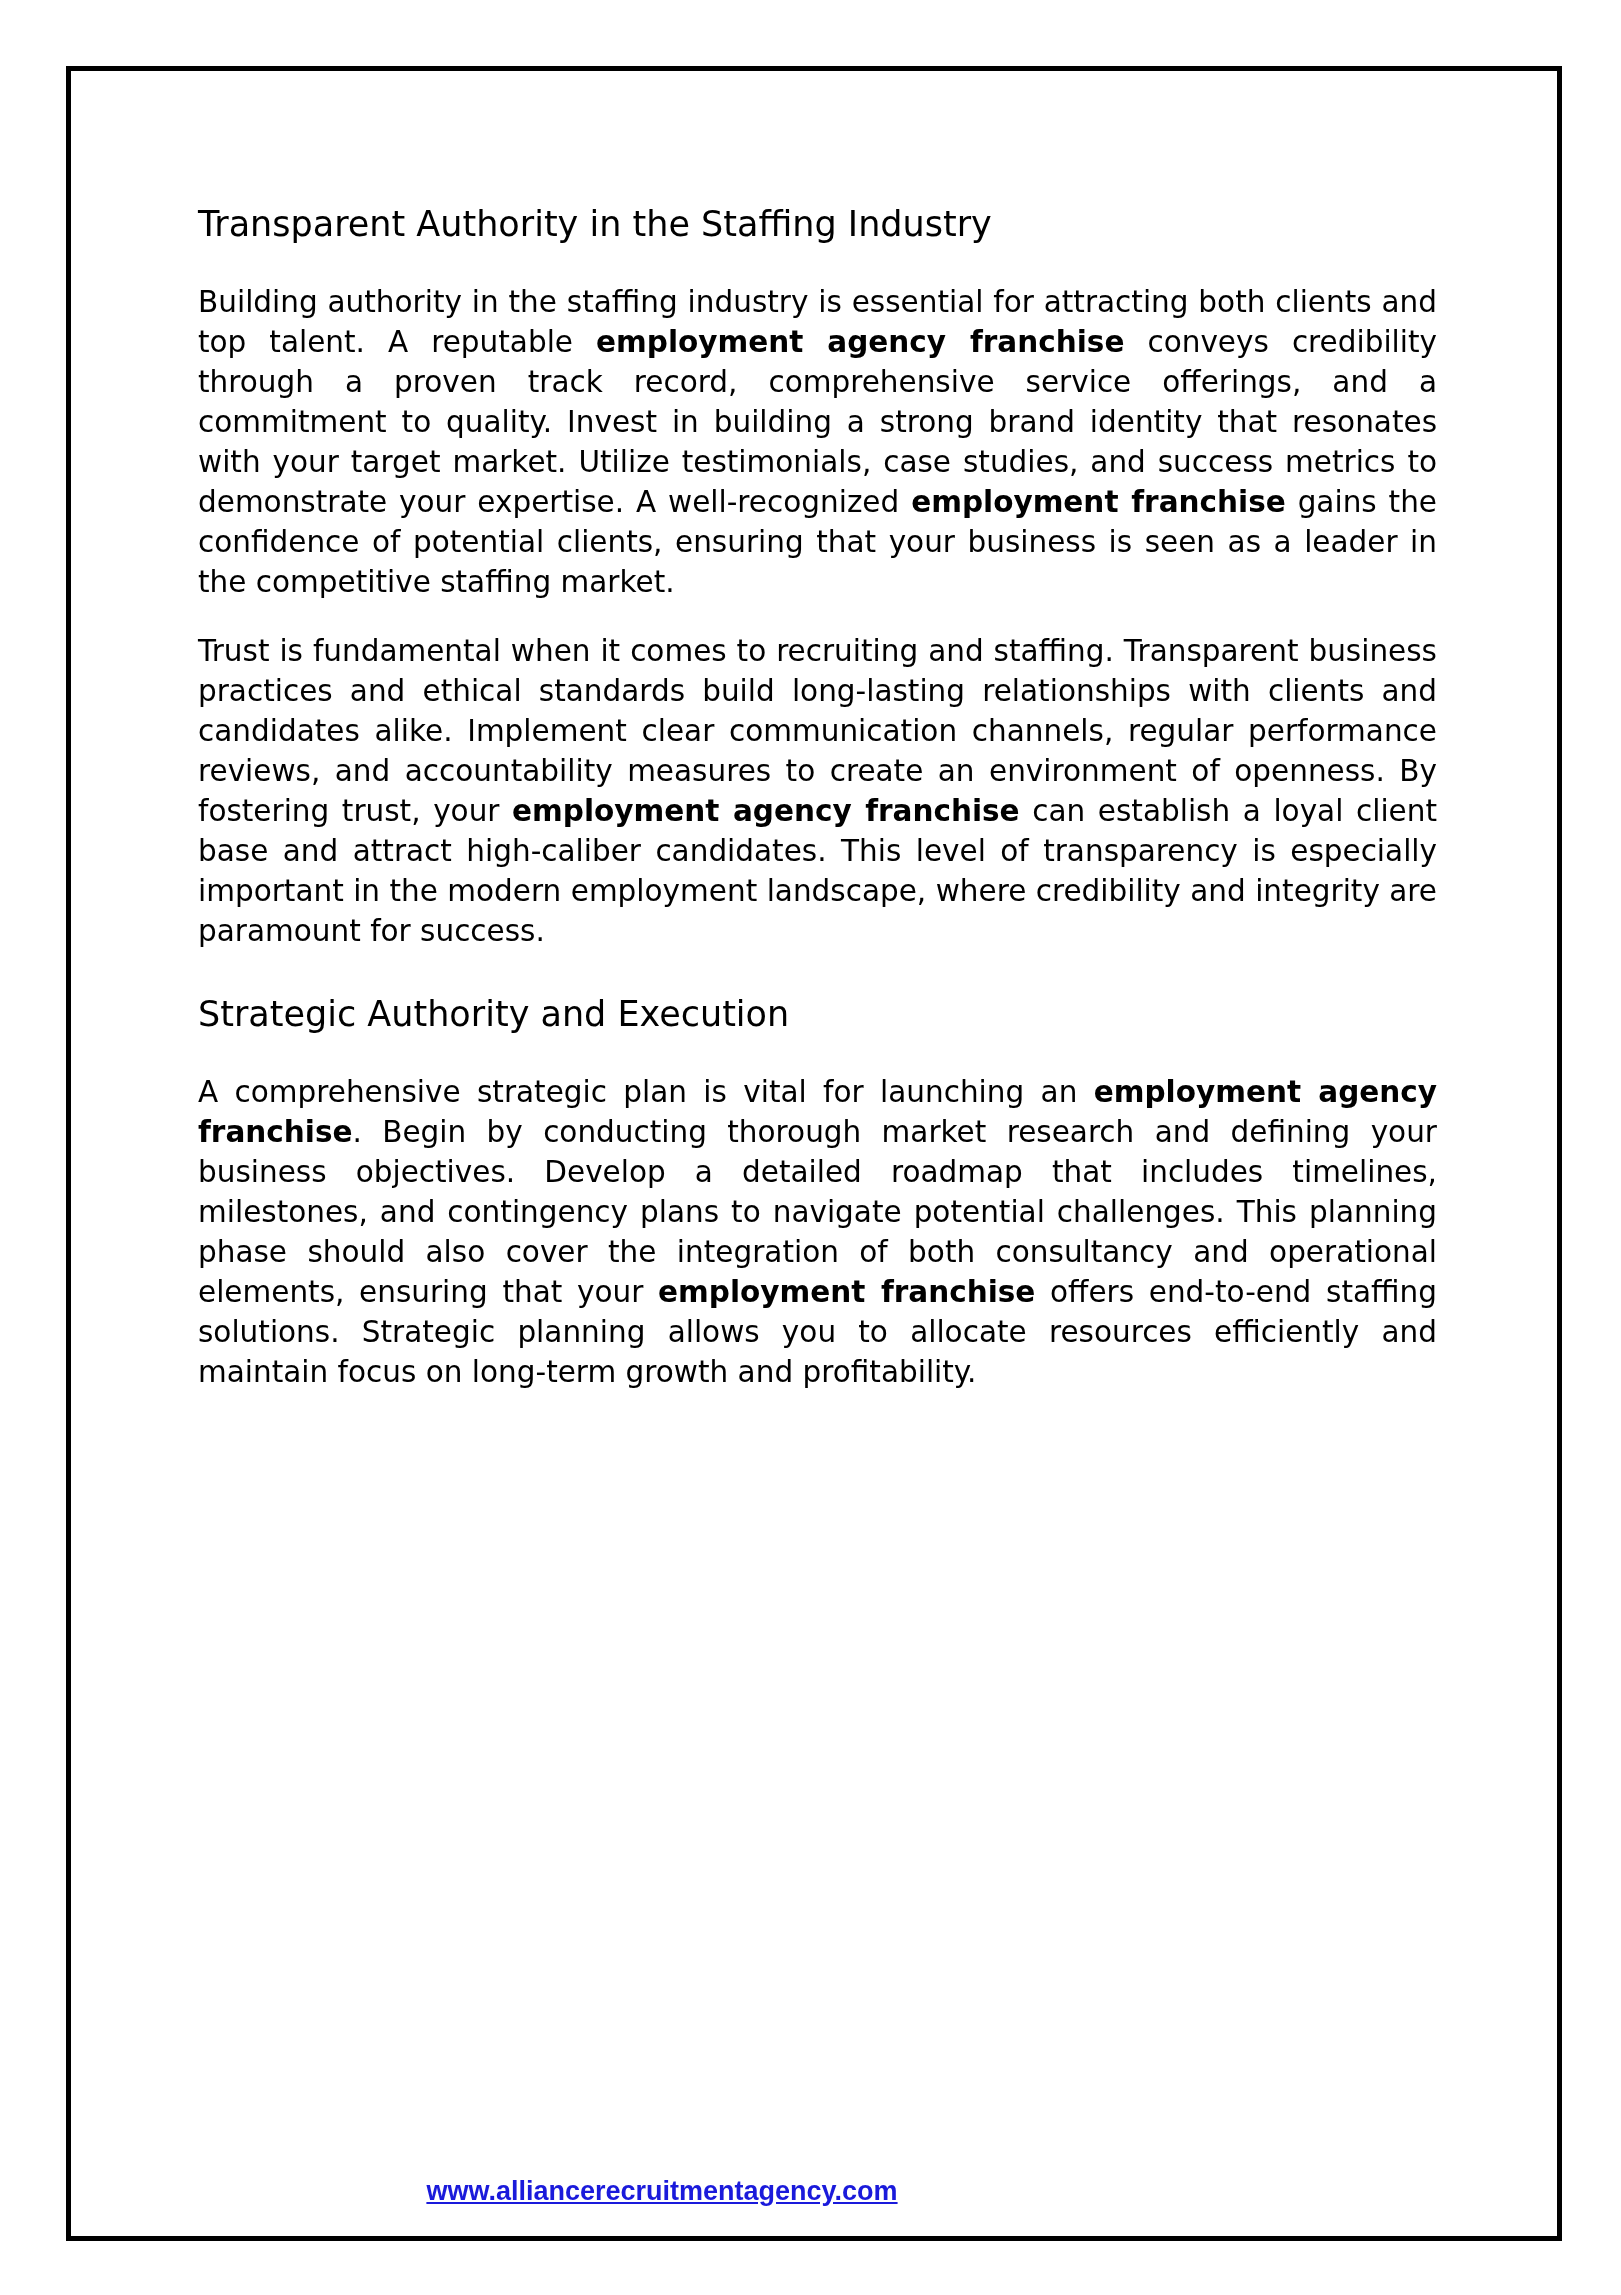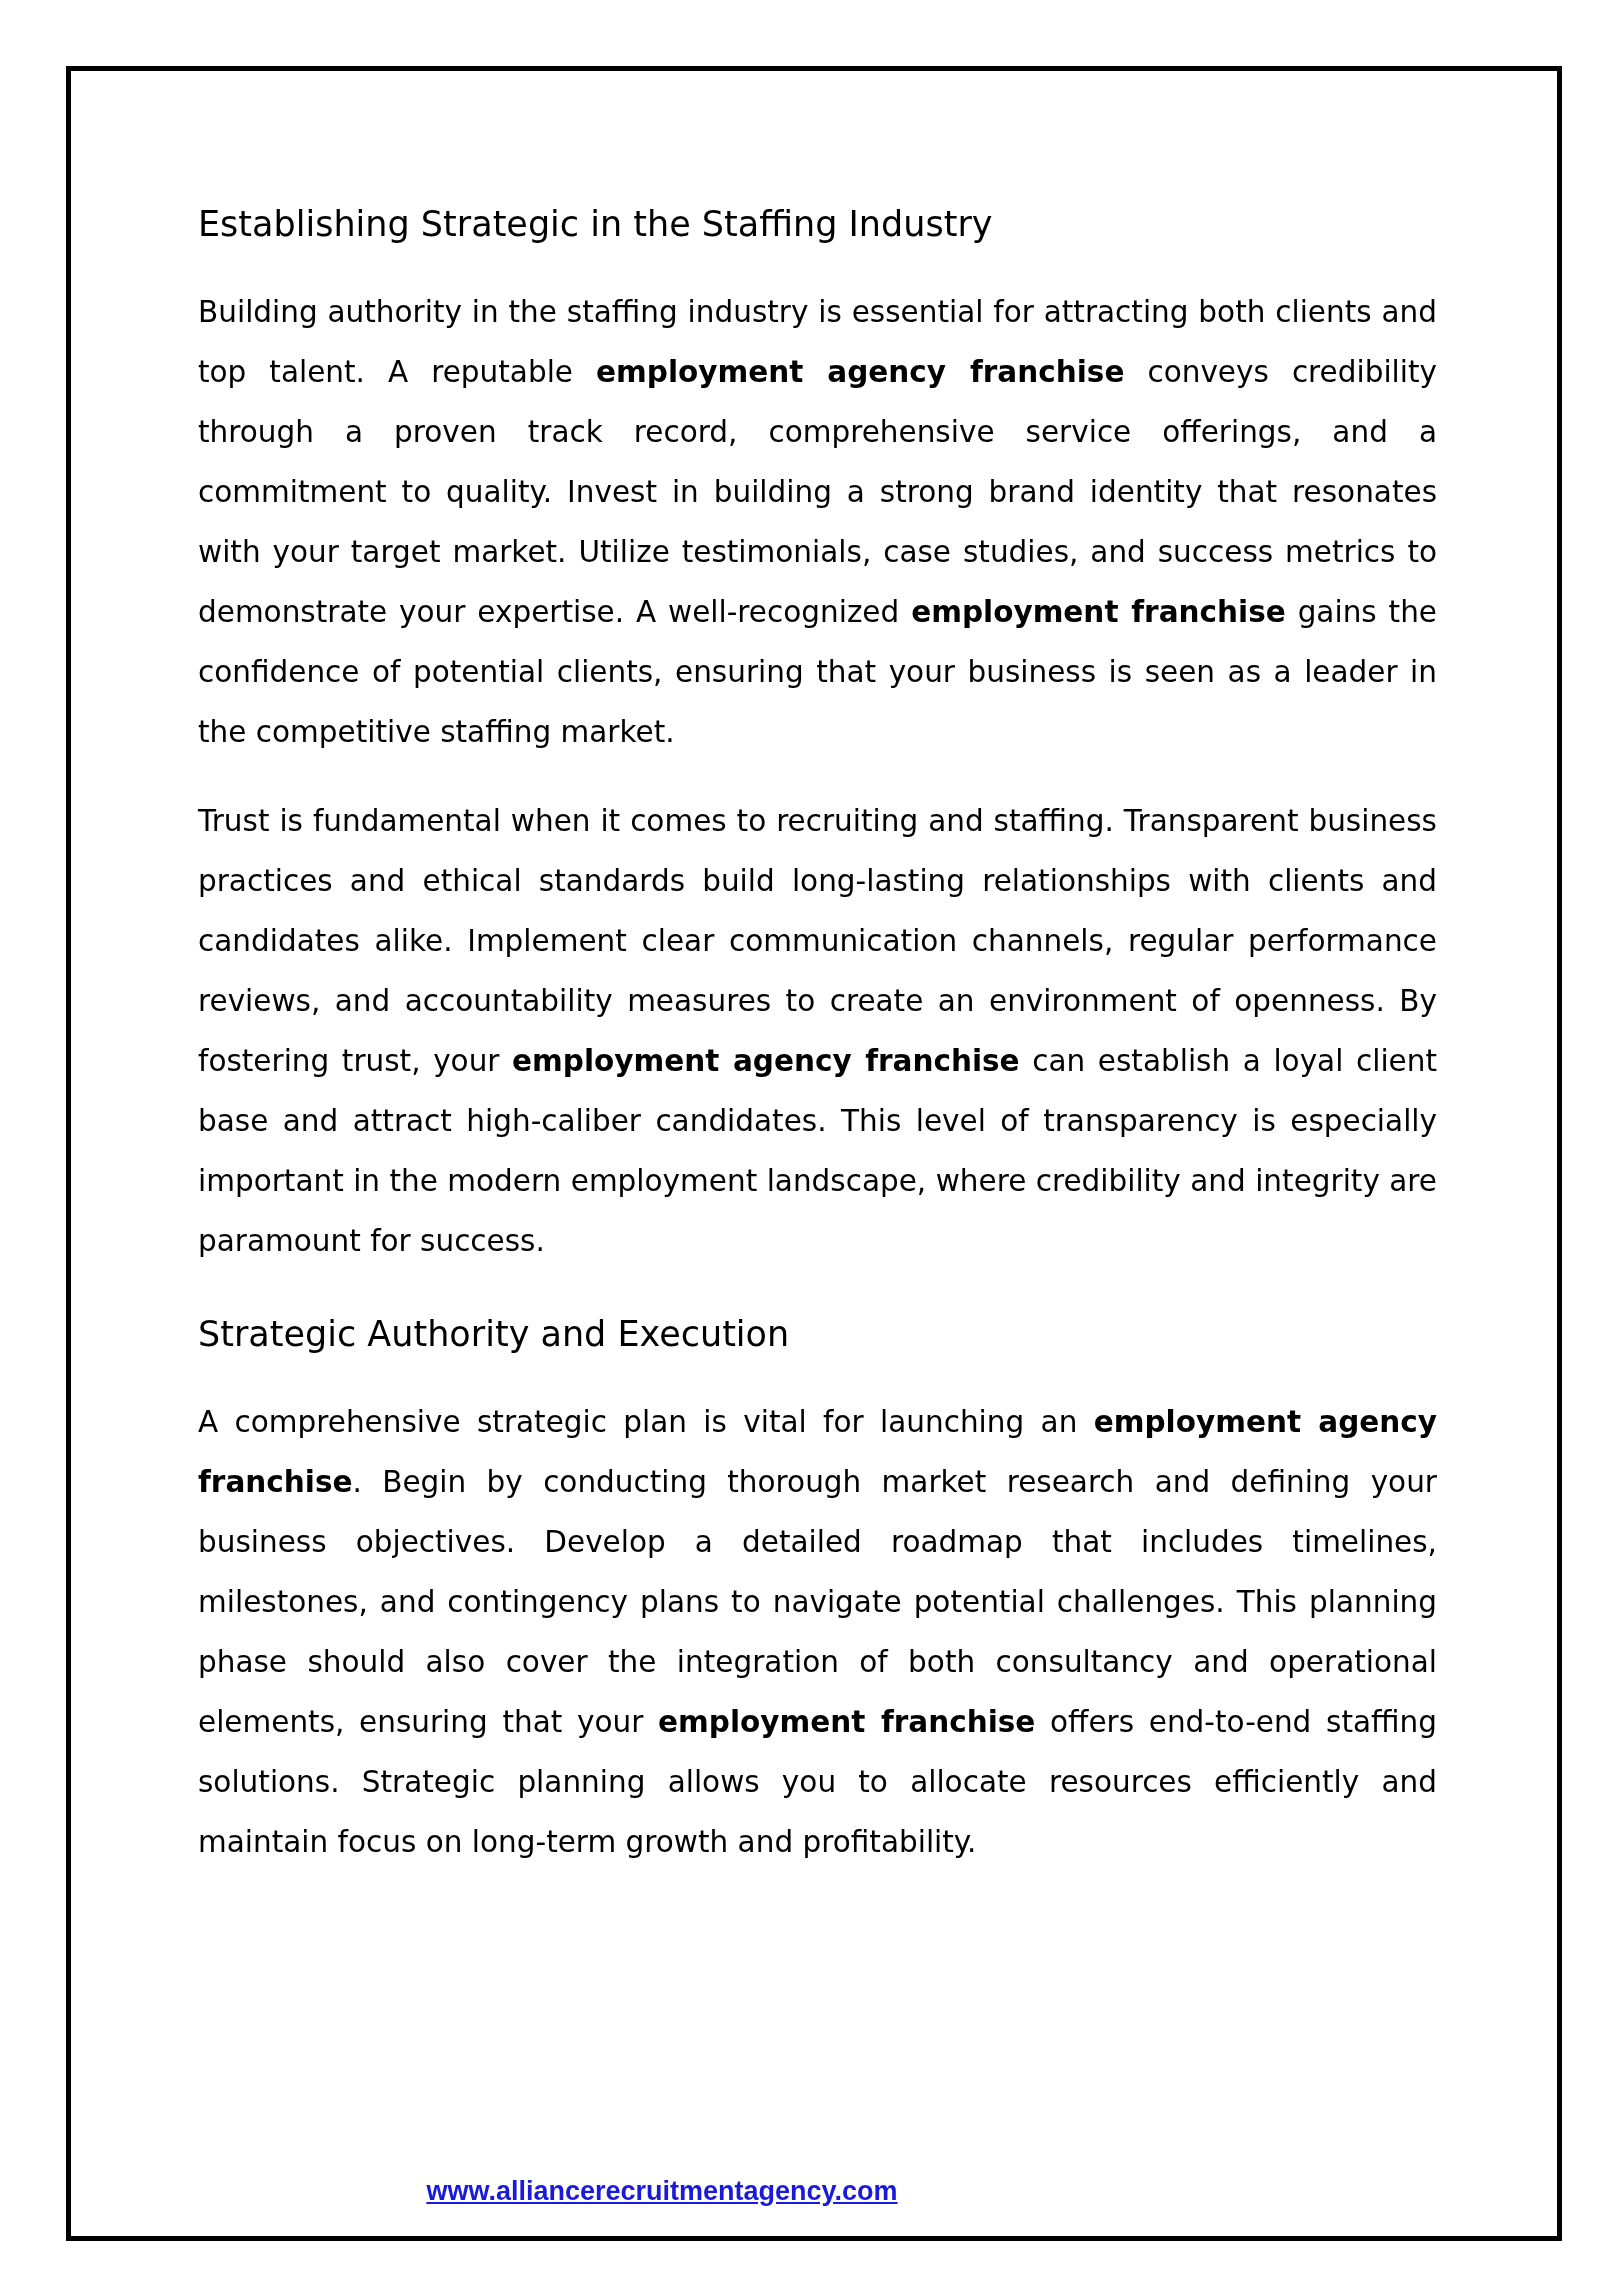--- a/index.html
+++ b/index.html
@@ -12,41 +12,41 @@
   .content {
     position: absolute; left: 198px; top: 190px; width: 1239px;
     font-family: "DejaVu Sans", sans-serif; color: #000000;
   }
   .section-title {
     font-size: 35px; font-weight: normal; margin: 0;
     height: 68px; line-height: 68px;
     letter-spacing: 0px;
   }
   .para {
-    font-size: 29.5px; line-height: 60px; margin: 24px 0 0 0;
+    font-size: 29.5px; line-height: 40px; margin: 24px 0 0 0;
     text-align: justify; text-align-last: left;
   }
   .section { margin-bottom: 29px; }
   .para b { font-weight: bold; }
   .footer {
     position: absolute; left: 0; width: 1324px; top: 2176px;
     text-align: center;
     font-family: "Liberation Sans", sans-serif; font-weight: bold;
     font-size: 27px;
   }
   .footer a { color: #1a1adb; text-decoration: underline; }
 </style>
 </head>
 <body>
 
 <div class="frame"></div>
 
 <div class="content">
   <div class="section">
-    <h2 class="section-title">Establishing Strategic in the Staffing Industry</h2>
+    <h2 class="section-title">Transparent Authority in the Staffing Industry</h2>
     <p class="para"><span>Building authority in the staffing industry is essential for attracting both clients and top talent. A reputable </span><b>employment agency franchise</b><span> conveys credibility through a proven track record, comprehensive service offerings, and a commitment to quality. Invest in building a strong brand identity that resonates with your target market. Utilize testimonials, case studies, and success metrics to demonstrate your expertise. A well-recognized </span><b>employment franchise</b><span> gains the confidence of potential clients, ensuring that your business is seen as a leader in the competitive staffing market.</span></p>
   </div>
   <div class="section">
     <p class="para"><span>Trust is fundamental when it comes to recruiting and staffing. Transparent business practices and ethical standards build long-lasting relationships with clients and candidates alike. Implement clear communication channels, regular performance reviews, and accountability measures to create an environment of openness. By fostering trust, your </span><b>employment agency franchise</b><span> can establish a loyal client base and attract high-caliber candidates. This level of transparency is especially important in the modern employment landscape, where credibility and integrity are paramount for success.</span></p>
   </div>
   <div class="section">
     <h2 class="section-title">Strategic Authority and Execution</h2>
     <p class="para"><span>A comprehensive strategic plan is vital for launching an </span><b>employment agency franchise</b><span>. Begin by conducting thorough market research and defining your business objectives. Develop a detailed roadmap that includes timelines, milestones, and contingency plans to navigate potential challenges. This planning phase should also cover the integration of both consultancy and operational elements, ensuring that your </span><b>employment franchise</b><span> offers end-to-end staffing solutions. Strategic planning allows you to allocate resources efficiently and maintain focus on long-term growth and profitability.</span></p>
   </div>
 </div>

